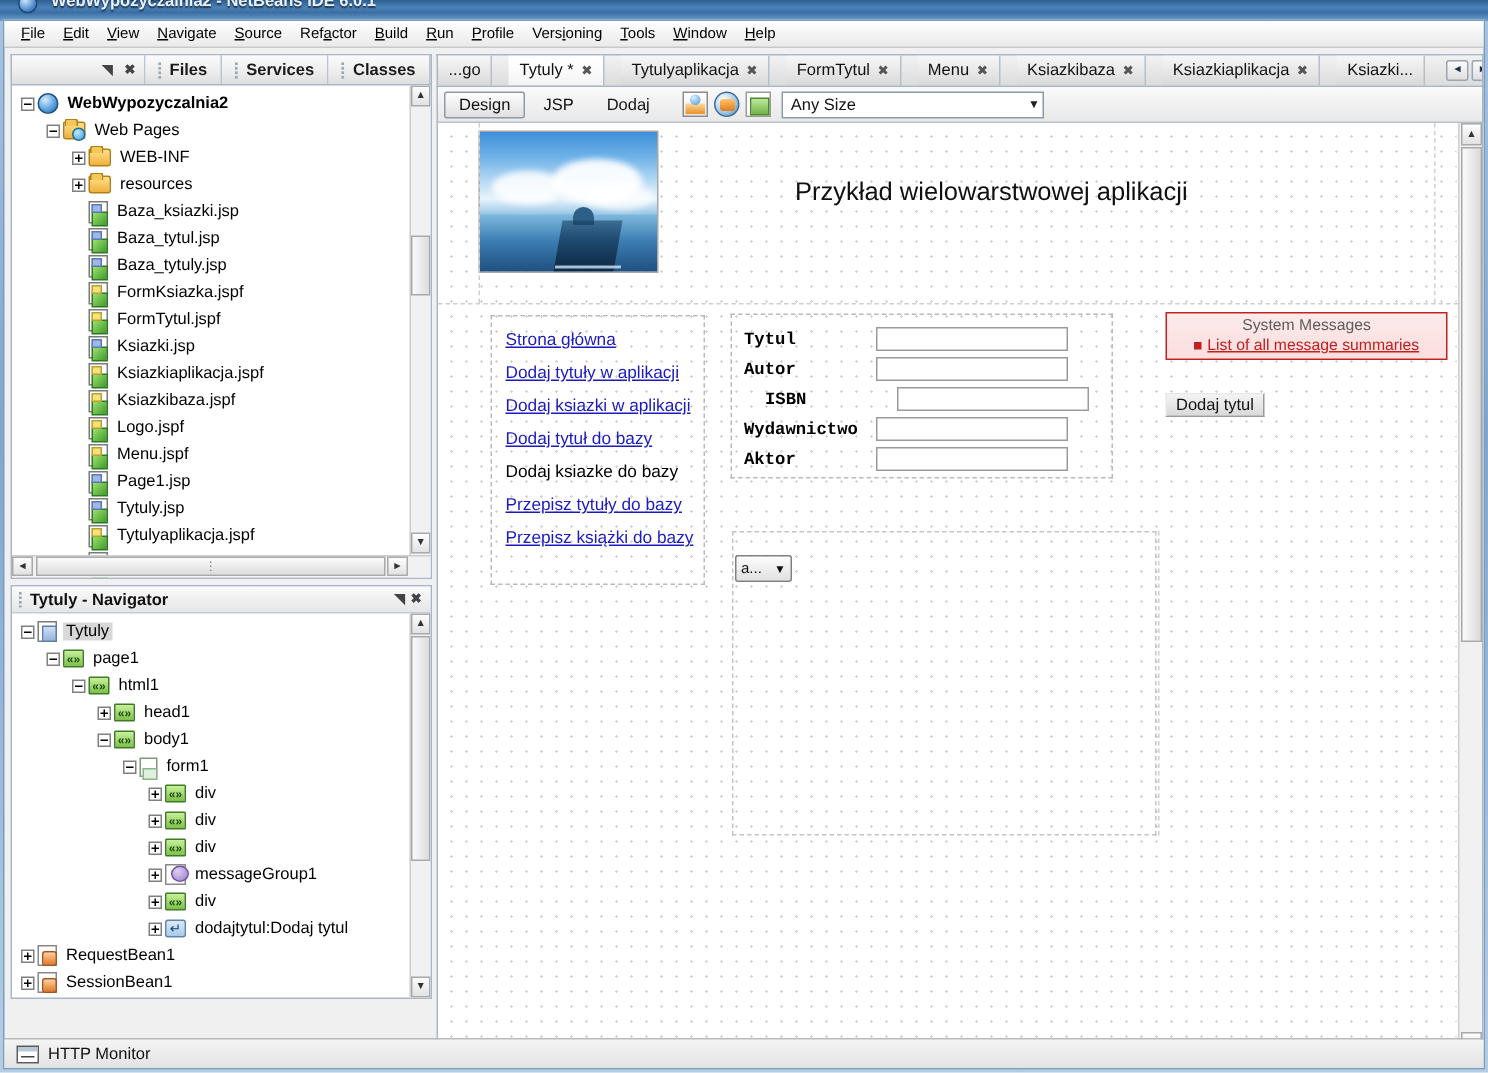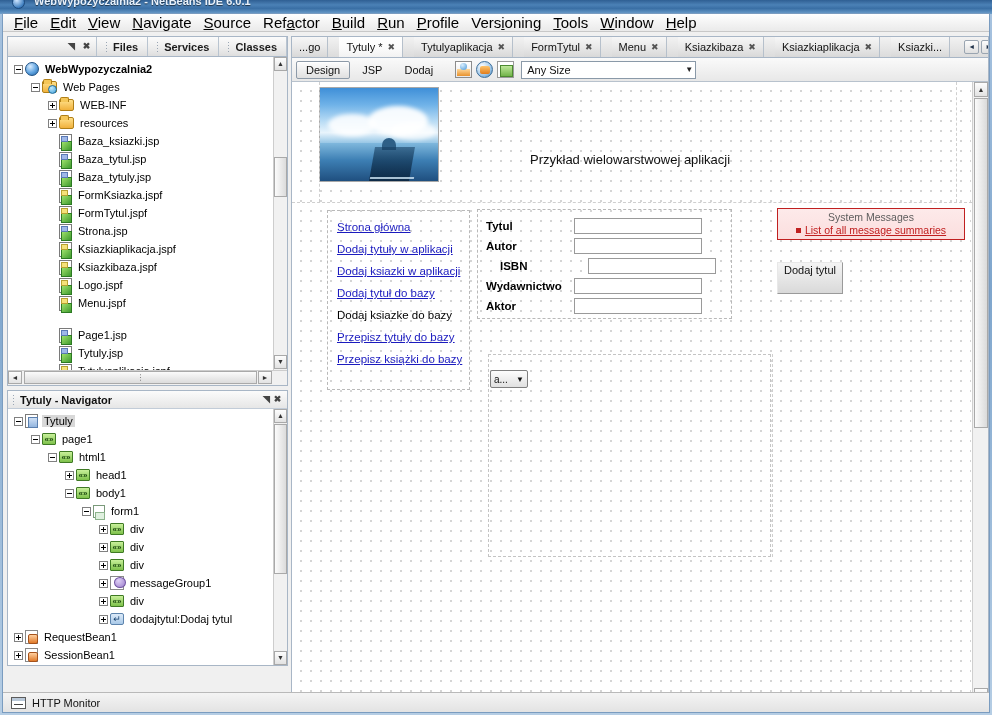--- a/index.html
+++ b/index.html
@@ -43,21 +43,21 @@
   }
 
   
   .menubar{
     position:absolute; left:0; top:0; width:986px; height:18px;
     background: linear-gradient(180deg,#ffffff 0%,#f4f4f4 50%,#eaeaea 100%);
     border-bottom:1px solid #c8c8c8;
     display:flex; align-items:center; padding-left:5px;
   }
   .menubar .mi{
-    padding:1px 6px; font-size:15px; color:#000; cursor:default; white-space:nowrap;
+    padding:1px 6px; font-size:10px; color:#000; cursor:default; white-space:nowrap;
   }
   .menubar .mi u{ text-decoration:underline; }
 
   
   .left-dock{
     position:absolute; left:4px; top:22px; width:281px; height:668px;
   }
 
   .win-tabrow{
     position:relative; height:20px;
@@ -360,39 +360,39 @@
   .banner .pierrail{
     position:absolute;left:50px;bottom:2px;width:44px;height:2px;background:#cfe6f5;opacity:.8;transform:skewX(-10deg);
   }
   .banner .hut{
     position:absolute;left:62px;top:50px;width:14px;height:12px;
     background:#2e5f86;border-radius:7px 7px 0 0;
   }
 
   .page-title{
     position:absolute;left:238px;top:36px;
-    font-size:13px; color:#101010; font-family:"Liberation Sans",sans-serif;
+    font-size:17px; color:#101010; font-family:"Liberation Sans",sans-serif;
     white-space:nowrap;
-    margin-top:34px;
   }
 
   .linkcol{
     position:absolute;left:35px;top:128px;width:143px;height:180px;
     border:1px dashed #b9b9b9;
   }
   .linkcol a, .linkcol span.plain{
     display:block; margin:0 0 0 9px; padding-top:10px;
     font-size:11.5px; color:#1b1bbf; text-decoration:underline; white-space:nowrap;
     font-family:"Liberation Sans",sans-serif;
   }
   .linkcol span.plain{ color:#000; text-decoration:none; }
 
   .formbox{
-    position:absolute;left:185px;top:127px;width:255px;height:110px;
+    position:absolute;left:195px;top:127px;width:255px;height:110px;
     border:1px dashed #b9b9b9;
+    font-family:Liberation Mono, monospace;
   }
   .frow{ position:absolute; left:8px; height:16px; display:flex;align-items:center; }
   .frow .flab{ width:88px;font-size:11.5px;font-weight:bold;color:#000;white-space:nowrap; }
   .frow .finput{
     width:128px;height:16px;background:#fff;border:1px solid #9a9a9a;
   }
 
   .combo-small{
     position:absolute;left:198px;top:288px;width:38px;height:18px;
     background:linear-gradient(180deg,#fdfdfd,#e0e0e0);
@@ -411,21 +411,21 @@
   .sysmsg .t{
     font-size:10.5px;color:#5d5d5d;padding-top:2px;
   }
   .sysmsg .li{
     font-size:10.5px;color:#c02020;text-decoration:underline;
     display:flex;align-items:center;justify-content:center;gap:4px;margin-top:1px;
   }
   .sysmsg .bullet{ width:5px;height:5px;background:#c02020;display:inline-block; }
 
   .btn-dodaj{
-    position:absolute;left:485px;top:180px;width:66px;height:32px;
+    position:absolute;left:485px;top:180px;width:66px;height:16px;
     background:linear-gradient(180deg,#f4f4f4,#d9d9d9);
     border:1px solid #9a9a9a; border-top-color:#e8e8e8;border-left-color:#e8e8e8;
     font-size:11px;color:#111;text-align:center;line-height:14px;
   }
 
   .outer-dash{
     position:absolute;left:196px;top:272px;width:283px;height:203px;
     border:1px dashed #c4c4c4;
   }
   .guide-v{ position:absolute; border-left:1px dashed #cfcfcf; }
@@ -542,21 +542,21 @@
               <span class="tlabel">FormKsiazka.jspf</span>
             </div>
             <div class="trow" style="padding-left: 38px;">
               <span class="dots"></span>
               <span class="ico jsp jspf"></span>
               <span class="tlabel">FormTytul.jspf</span>
             </div>
             <div class="trow" style="padding-left: 38px;">
               <span class="dots"></span>
               <span class="ico jsp"></span>
-              <span class="tlabel">Strona.jsp</span>
+              <span class="tlabel">Ksiazki.jsp</span>
             </div>
             <div class="trow" style="padding-left: 38px;">
               <span class="dots"></span>
               <span class="ico jsp jspf"></span>
               <span class="tlabel">Ksiazkiaplikacja.jspf</span>
             </div>
             <div class="trow" style="padding-left: 38px;">
               <span class="dots"></span>
               <span class="ico jsp jspf"></span>
               <span class="tlabel">Ksiazkibaza.jspf</span>
@@ -564,21 +564,21 @@
             <div class="trow" style="padding-left: 38px;">
               <span class="dots"></span>
               <span class="ico jsp jspf"></span>
               <span class="tlabel">Logo.jspf</span>
             </div>
             <div class="trow" style="padding-left: 38px;">
               <span class="dots"></span>
               <span class="ico jsp jspf"></span>
               <span class="tlabel">Menu.jspf</span>
             </div>
-            <div class="trow" style="padding-left: 38px; margin-top: 14px;">
+            <div class="trow" style="padding-left: 38px;">
               <span class="dots"></span>
               <span class="ico jsp"></span>
               <span class="tlabel">Page1.jsp</span>
             </div>
             <div class="trow" style="padding-left: 38px;">
               <span class="dots"></span>
               <span class="ico jsp"></span>
               <span class="tlabel">Tytuly.jsp</span>
             </div>
             <div class="trow" style="padding-left: 38px;">

